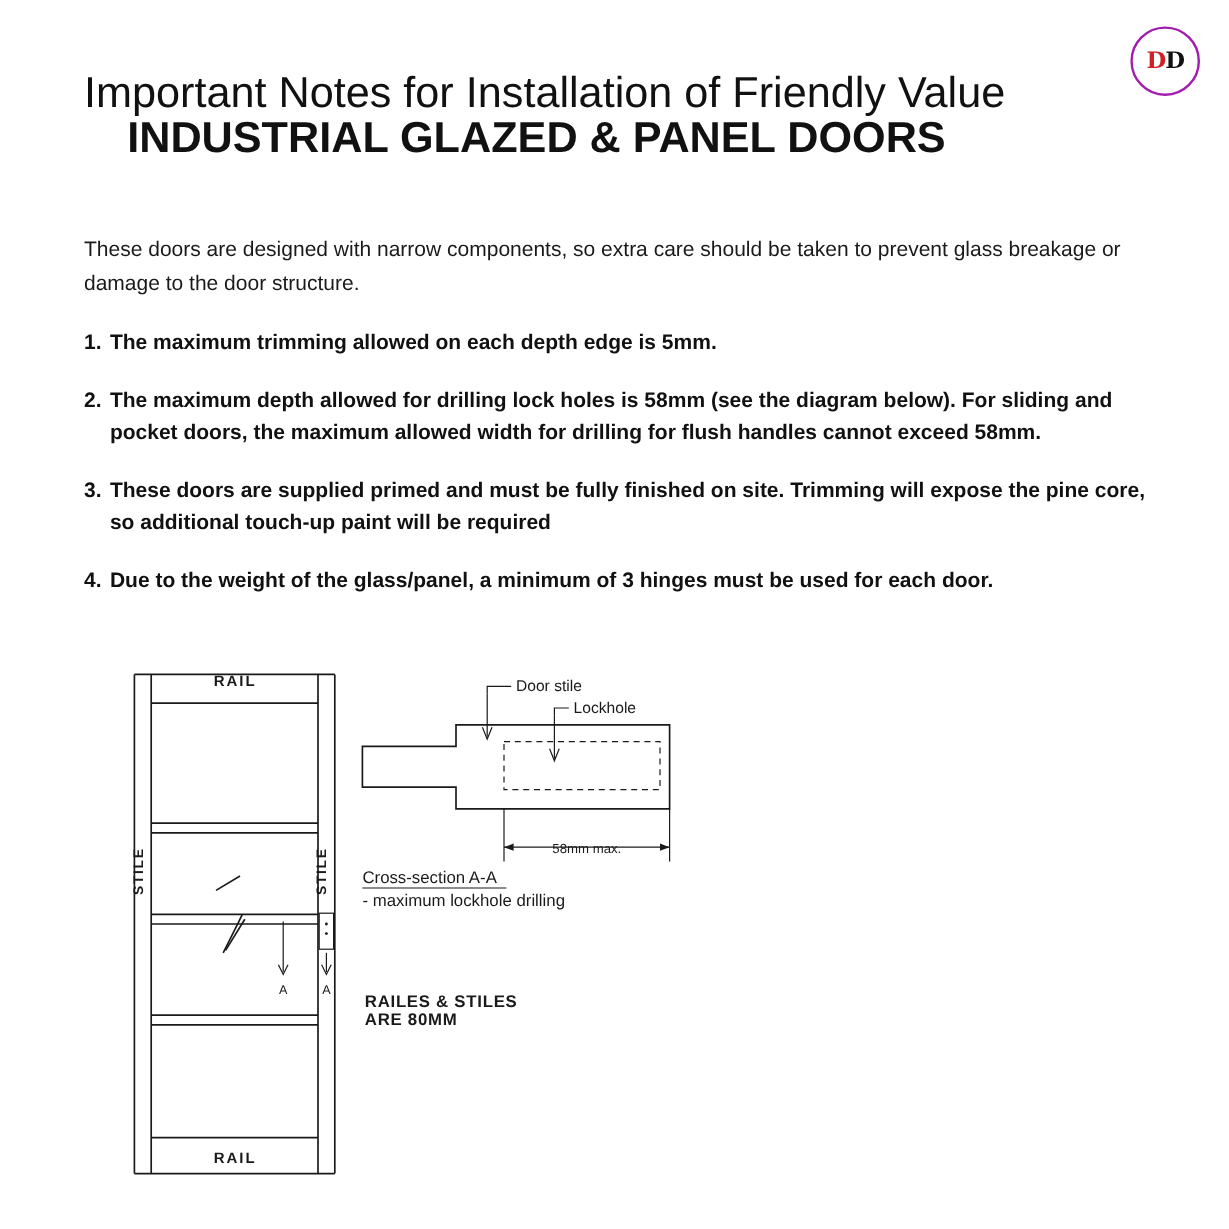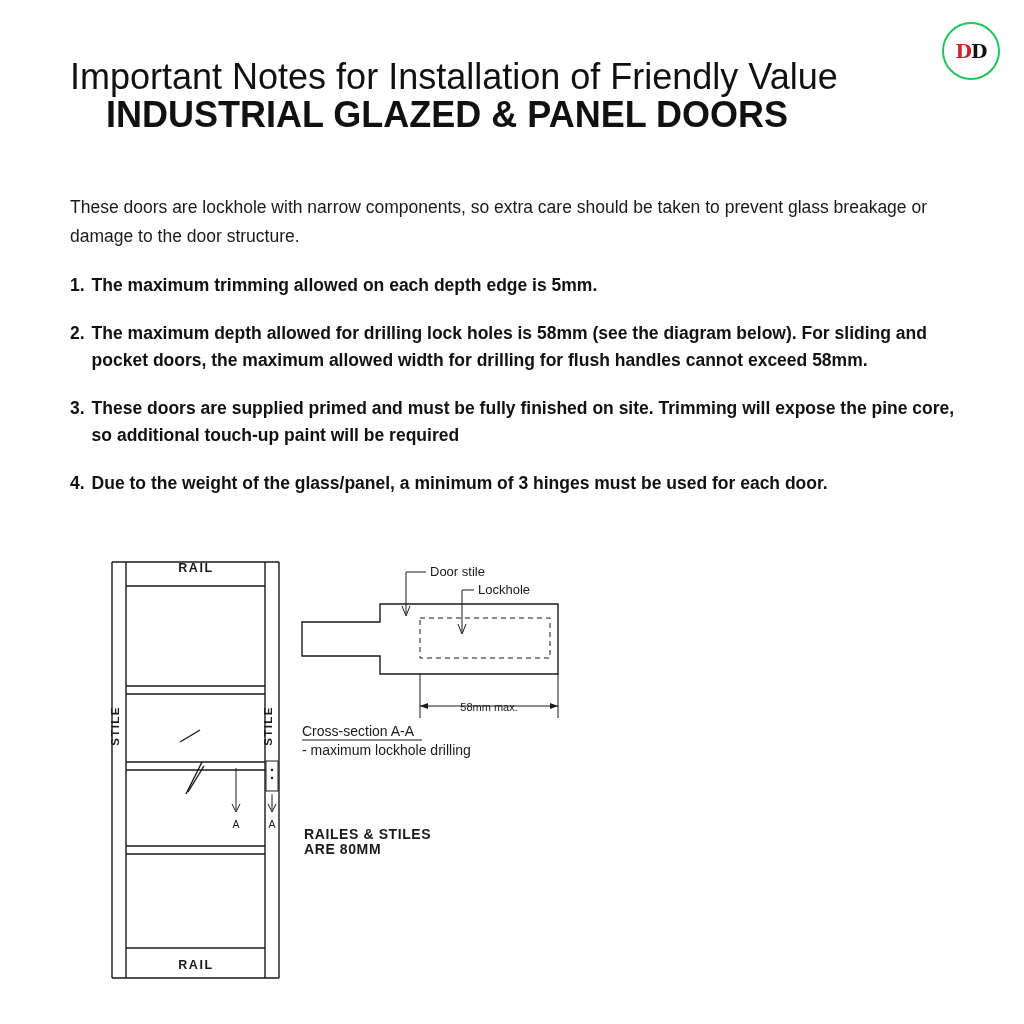--- a/index.html
+++ b/index.html
@@ -17,21 +17,21 @@
   }
 
   
   .logo {
     position: absolute;
     top: 22px;
     right: 24px;
     width: 58px;
     height: 58px;
     border-radius: 50%;
-    border: 2px solid #22c55e;
+    border: 2px solid #a21caf;
     display: flex;
     align-items: center;
     justify-content: center;
     box-sizing: border-box;
   }
   .logo-text {
     font-family: "DejaVu Serif", serif;
     font-weight: bold;
     font-size: 19px;
     letter-spacing: -1px;
@@ -106,21 +106,21 @@
 
 <div class="logo">
   <span class="logo-text"><span class="red">D</span><span>D</span></span>
 </div>
 
 <div class="title-block">
   <div class="title-line">Important Notes for Installation of Friendly Value</div>
   <div class="title-line bold">INDUSTRIAL GLAZED &amp; PANEL DOORS</div>
 </div>
 
-<div class="intro">These doors are lockhole with narrow components, so extra care should be taken to prevent glass breakage or damage to the door structure.</div>
+<div class="intro">These doors are designed with narrow components, so extra care should be taken to prevent glass breakage or damage to the door structure.</div>
 
 <div class="notes">
   <div class="note">
     <span class="note-num">1.</span>
     <span class="note-text">The maximum trimming allowed on each depth edge is 5mm.</span>
   </div>
   <div class="note">
     <span class="note-num">2.</span>
     <span class="note-text">The maximum depth allowed for drilling lock holes is 58mm (see the diagram below). For sliding and pocket doors, the maximum allowed width for drilling for flush handles cannot exceed 58mm.</span>
   </div>

